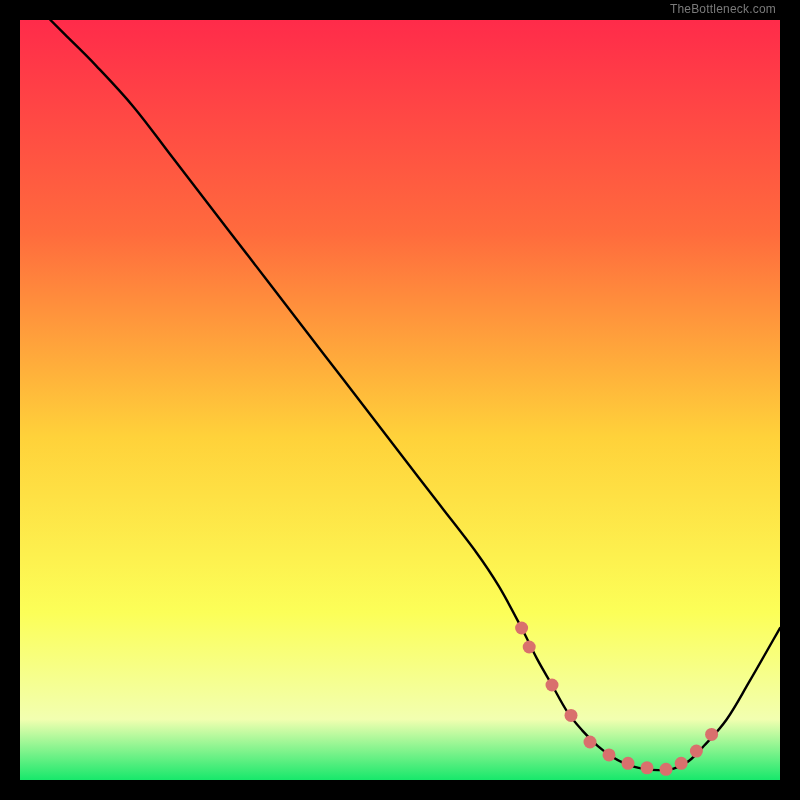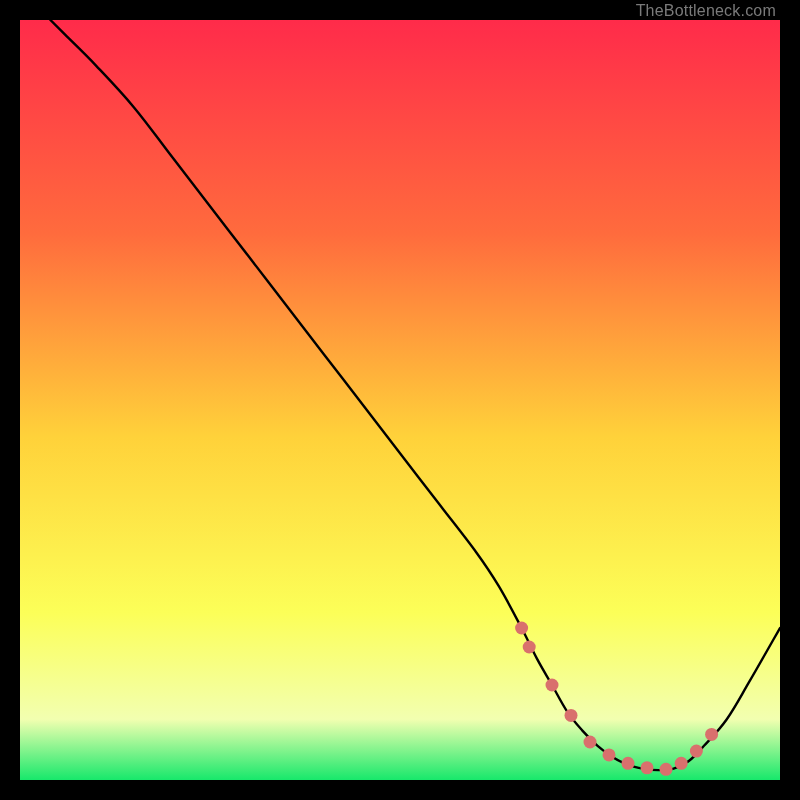--- a/index.html
+++ b/index.html
@@ -24,21 +24,21 @@
     left: 0;
     top: 0;
     width: 760px;
     height: 760px;
   }
   .watermark {
     position: absolute;
     top: 2px;
     right: 24px;
     color: #7a7a7a;
-    font-size: 16px;
+    font-size: 12px;
     font-weight: 500;
     letter-spacing: 0.2px;
   }
   svg { display: block; }
 </style>
 </head>
 <body>
 
 <div class="watermark">TheBottleneck.com</div>
 

